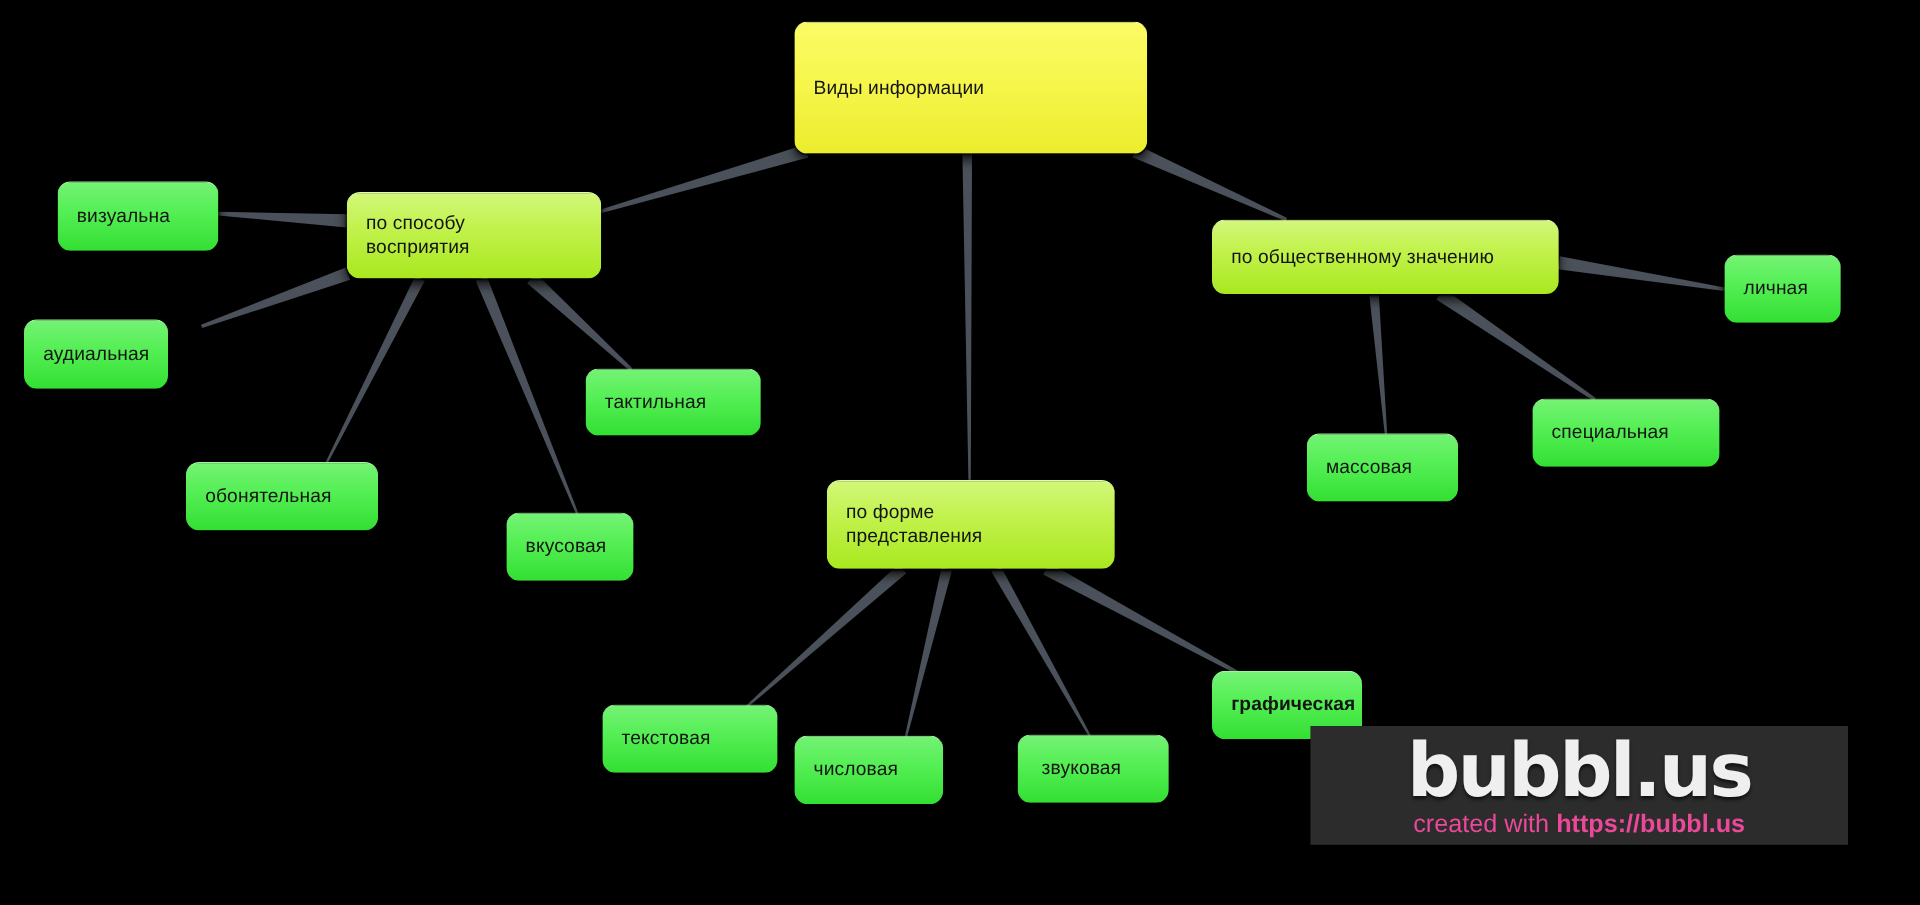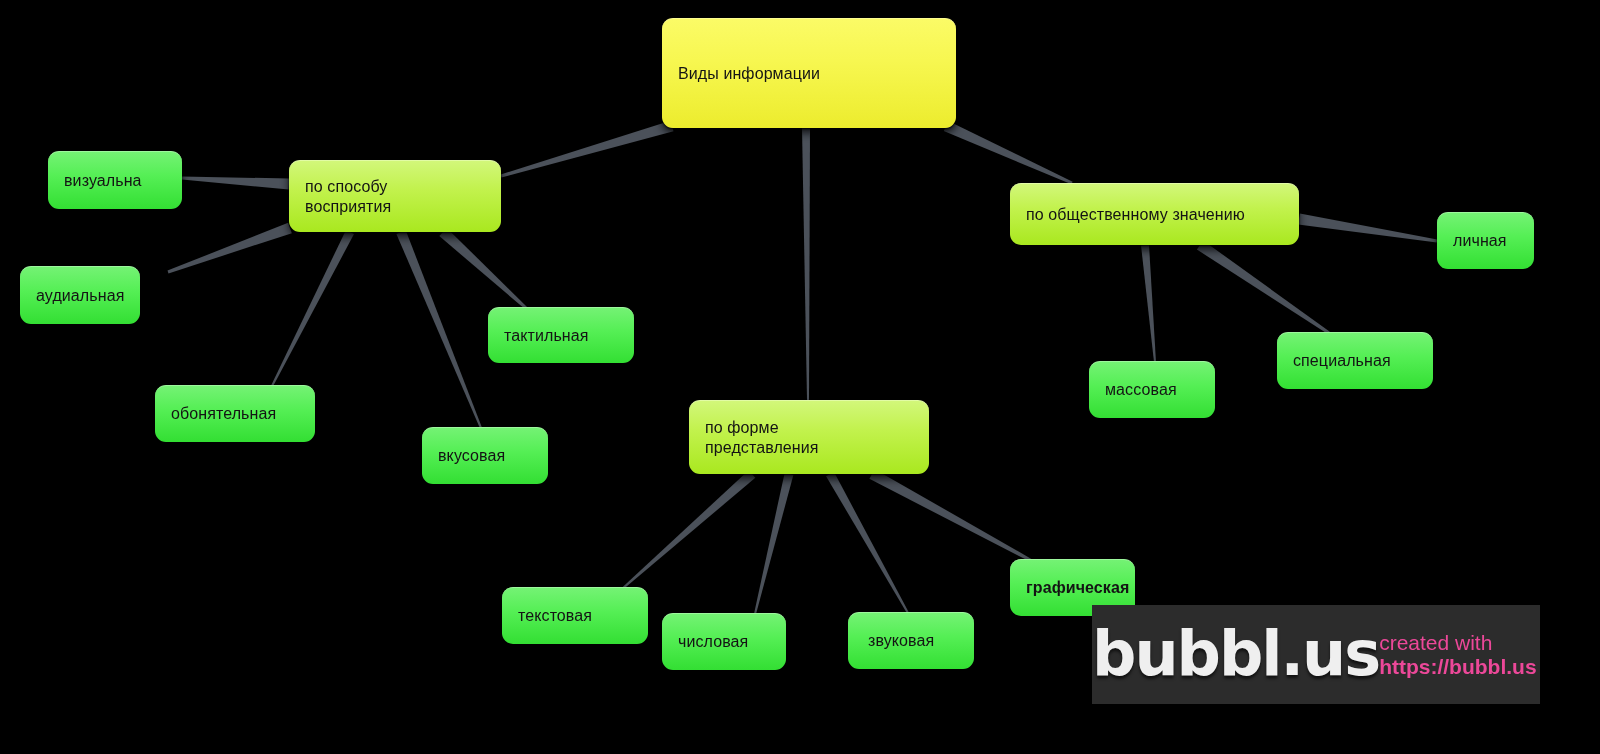--- a/index.html
+++ b/index.html
@@ -56,21 +56,21 @@
   .node.leaf {
     background: linear-gradient(to bottom, #74f274 0%, #55ef55 42%, #33df33 100%);
     border-top: 1px solid #9df79d;
   }
   
   #watermark {
     position: absolute;
     background: #2c2c2c;
     z-index: 20;
     display: flex;
-    flex-direction: row;
+    flex-direction: column;
     align-items: center;
     justify-content: center;
   }
   #wm-logo {
     font-family: "DejaVu Sans", sans-serif;
     font-weight: bold;
     font-size: 62px;
     line-height: 1;
     color: #efefef;
     letter-spacing: -2px;
@@ -111,21 +111,21 @@
   <div id="nodes">
       <div class="node root" style="left: 662px; top: 18px; width: 294px; height: 110px;"><span class="label">Виды информации</span></div>
       <div class="node branch" style="left: 289px; top: 160px; width: 212px; height: 72px;"><span class="label">по способу
 восприятия</span></div>
       <div class="node branch" style="left: 689px; top: 400px; width: 240px; height: 74px;"><span class="label">по форме
 представления</span></div>
       <div class="node branch" style="left: 1010px; top: 183px; width: 289px; height: 62px;"><span class="label">по общественному значению</span></div>
       <div class="node leaf" style="left: 48px; top: 151px; width: 134px; height: 58px;"><span class="label">визуальна</span></div>
       <div class="node leaf" style="left: 20px; top: 266px; width: 120px; height: 58px;"><span class="label">аудиальная</span></div>
       <div class="node leaf" style="left: 155px; top: 385px; width: 160px; height: 57px;"><span class="label">обонятельная</span></div>
-      <div class="node leaf" style="left: 422px; top: 427px; width: 126px; height: 57px;"><span class="label">вкусовая</span></div>
+      <div class="node leaf" style="left: 422px; top: 427px; width: 106px; height: 57px;"><span class="label">вкусовая</span></div>
       <div class="node leaf" style="left: 488px; top: 307px; width: 146px; height: 56px;"><span class="label">тактильная</span></div>
       <div class="node leaf" style="left: 502px; top: 587px; width: 146px; height: 57px;"><span class="label">текстовая</span></div>
       <div class="node leaf" style="left: 662px; top: 613px; width: 124px; height: 57px;"><span class="label">числовая</span></div>
       <div class="node leaf" style="left: 848px; top: 612px; width: 126px; height: 57px; padding-left: 20px;"><span class="label">звуковая</span></div>
       <div class="node leaf" style="left: 1010px; top: 559px; width: 125px; height: 57px; font-weight: bold;"><span class="label">графическая</span></div>
       <div class="node leaf" style="left: 1089px; top: 361px; width: 126px; height: 57px;"><span class="label">массовая</span></div>
       <div class="node leaf" style="left: 1277px; top: 332px; width: 156px; height: 57px;"><span class="label">специальная</span></div>
       <div class="node leaf" style="left: 1437px; top: 212px; width: 97px; height: 57px;"><span class="label">личная</span></div>
     </div>
 

